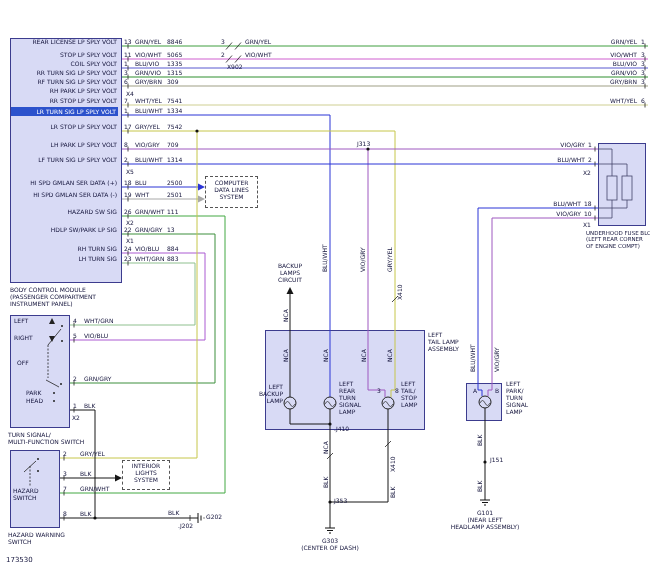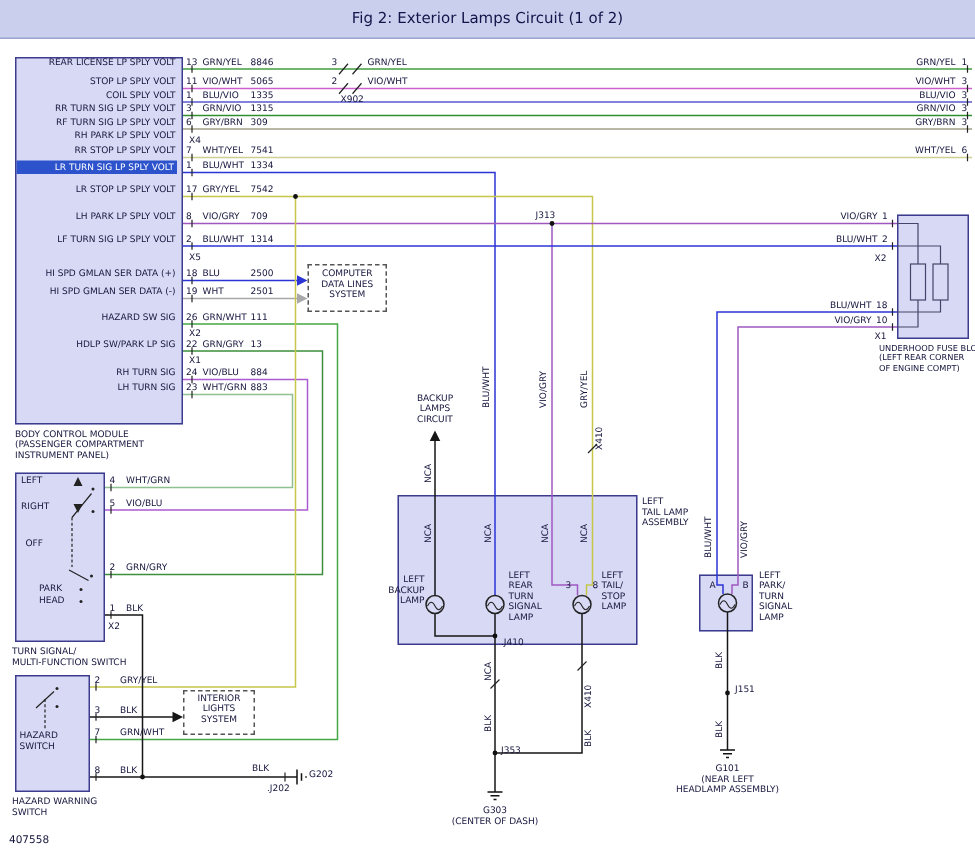--- a/index.html
+++ b/index.html
@@ -124,23 +124,20 @@
     <g stroke="#222" stroke-width="0.8" fill="none">
       <path d="M24,472L36,461"></path>
       <path d="M30,466V487" stroke-dasharray="2,1.5"></path>
     </g>
     <g fill="#222">
         <circle cx="38" cy="459" r="1"></circle>
         <circle cx="38" cy="471" r="1"></circle>
       </g>
   </svg>
 
-  <div id="titlebar">
-    <span>Fig 2: Exterior Lamps Circuit (1 of 2)</span>
-  </div>
 
   <span class="lbl r" style="left:12px;top:38px;width:105px">REAR LICENSE LP SPLY VOLT</span>
   <span class="lbl r" style="left:12px;top:51px;width:105px">STOP LP SPLY VOLT</span>
   <span class="lbl r" style="left:12px;top:60px;width:105px">COIL SPLY VOLT</span>
   <span class="lbl r" style="left:12px;top:69px;width:105px">RR TURN SIG LP SPLY VOLT</span>
   <span class="lbl r" style="left:12px;top:78px;width:105px">RF TURN SIG LP SPLY VOLT</span>
   <span class="lbl r" style="left:12px;top:87px;width:105px">RH PARK LP SPLY VOLT</span>
   <span class="lbl r" style="left:12px;top:97px;width:105px">RR STOP LP SPLY VOLT</span>
   <div class="hl" style="left:11px;top:107px;width:107px;height:9px">LR TURN SIG LP SPLY VOLT</div>
   <span class="lbl r" style="left:12px;top:123px;width:105px">LR STOP LP SPLY VOLT</span>
@@ -335,15 +332,15 @@
 SWITCH</span>
 
   <span class="lbl" style="left:206px;top:513px">G202</span>
   <span class="lbl" style="left:178px;top:522px">.J202</span>
   <span class="lbl c" style="left:300px;top:537px;width:60px">G303
 (CENTER OF DASH)</span>
   <span class="lbl c" style="left:450px;top:509px;width:70px">G101
 (NEAR LEFT
 HEADLAMP ASSEMBLY)</span>
 
-  <span class="lbl" style="left:6px;top:556px;font-size:7px">407558</span>
+  <span class="lbl" style="left:6px;top:556px;font-size:7px">173530</span>
 
 </div>
 
 </body></html>

